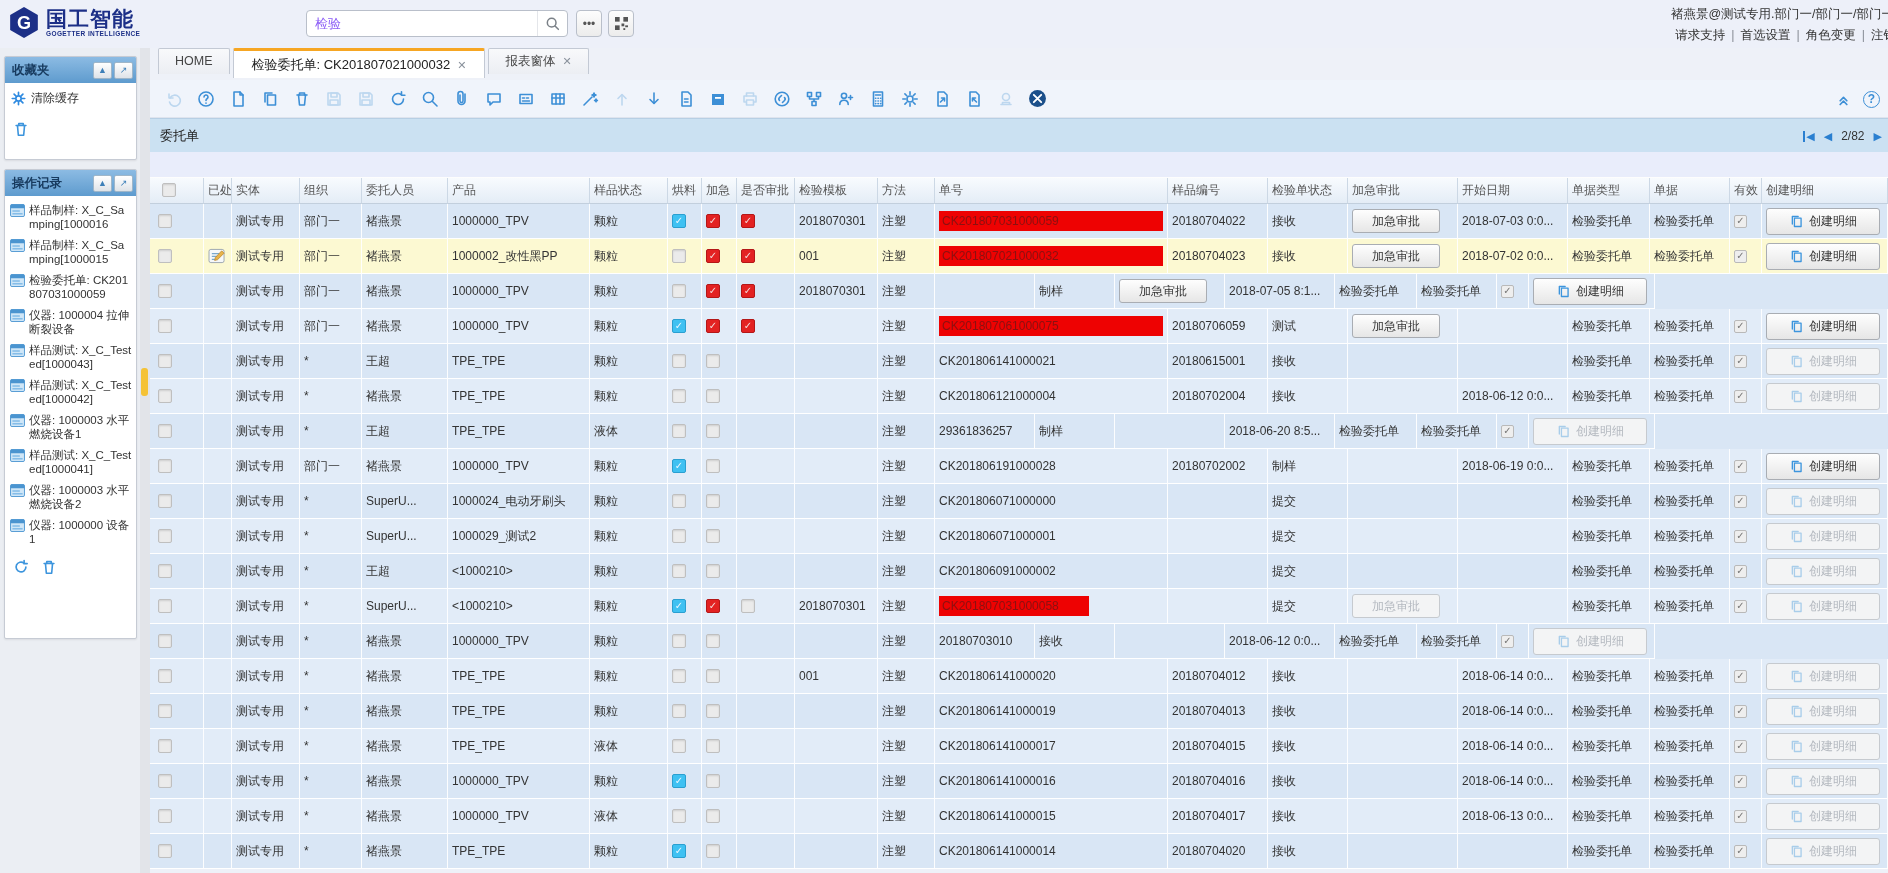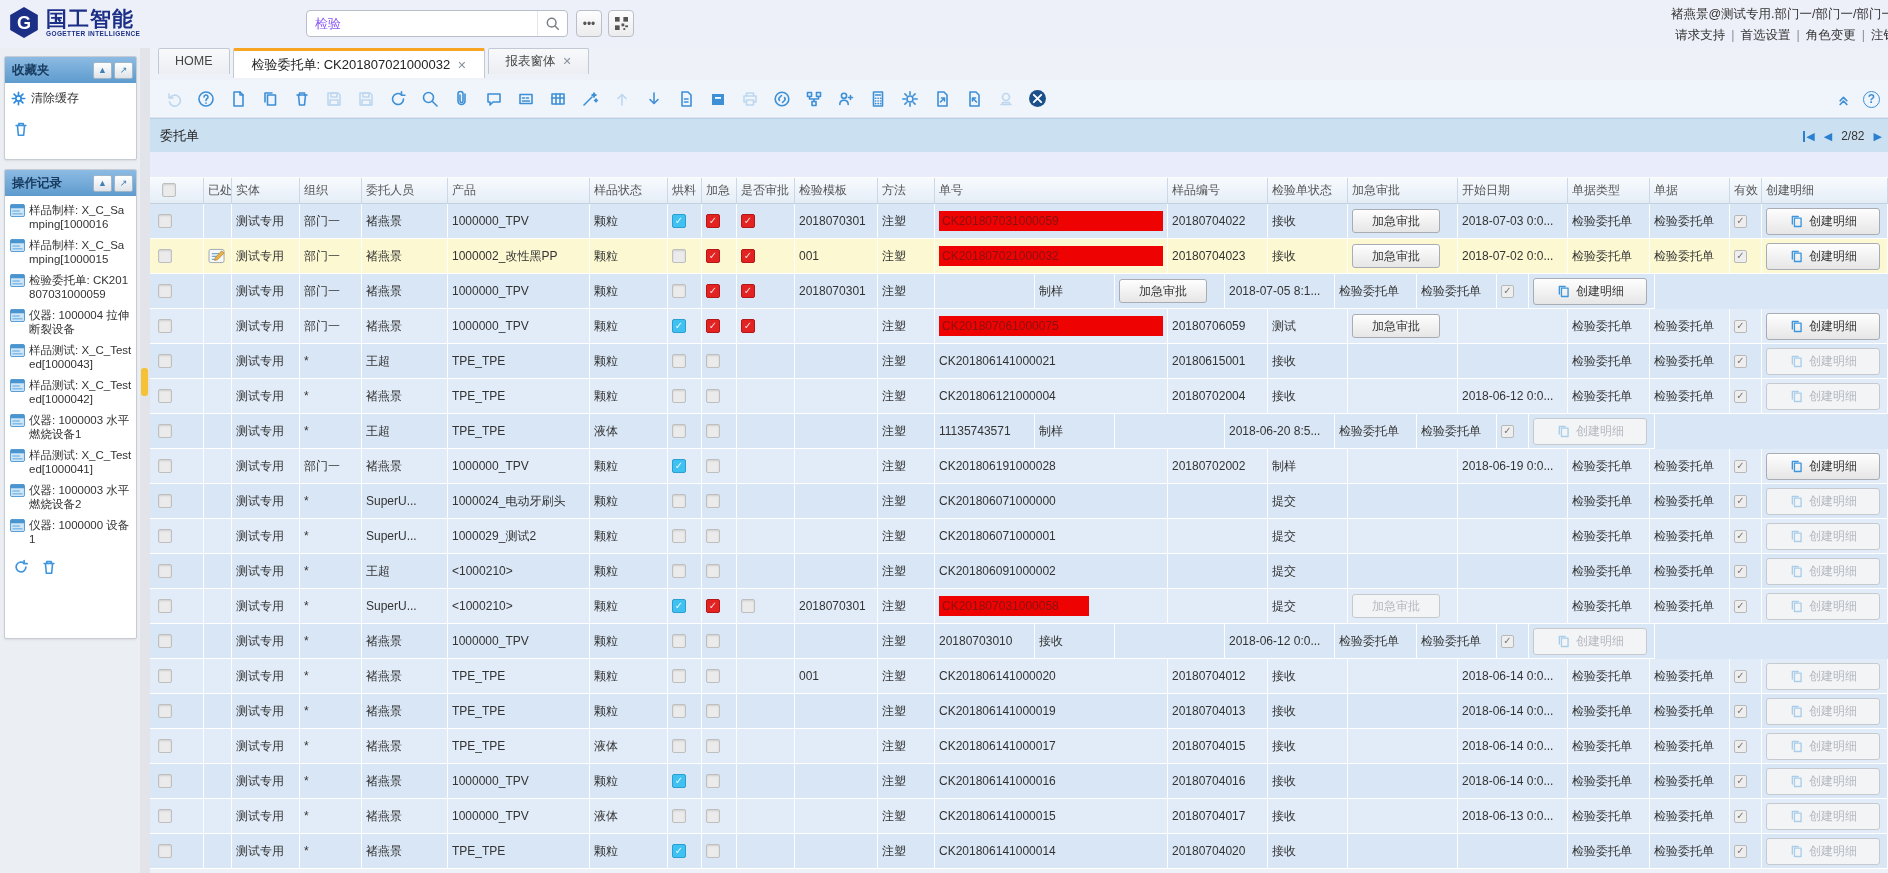--- a/index.html
+++ b/index.html
@@ -836,21 +836,21 @@
           <div class="td" style="width: 78px;">液体</div>
           <div class="td" style="width: 34px;">
             <span class="cb cb-un"></span>
           </div>
           <div class="td" style="width: 35px;">
             <span class="cb cb-un"></span>
           </div>
           <div class="td" style="width: 58px;"></div>
           <div class="td" style="width: 83px;"></div>
           <div class="td" style="width: 57px;">注塑</div>
-          <div class="td" style="width: 100px;">11135743571</div>
+          <div class="td" style="width: 100px;">29361836257</div>
           <div class="td" style="width: 80px;">制样</div>
           <div class="td" style="width: 110px;"></div>
           <div class="td" style="width: 110px;">2018-06-20 8:5...</div>
           <div class="td" style="width: 82px;">检验委托单</div>
           <div class="td" style="width: 80px;">检验委托单</div>
           <div class="td" style="width: 32px;">
             <span class="cb cb-gray">✓</span>
           </div>
           <div class="td" style="width: 126px;">
             <button class="btn btn-create dis">

